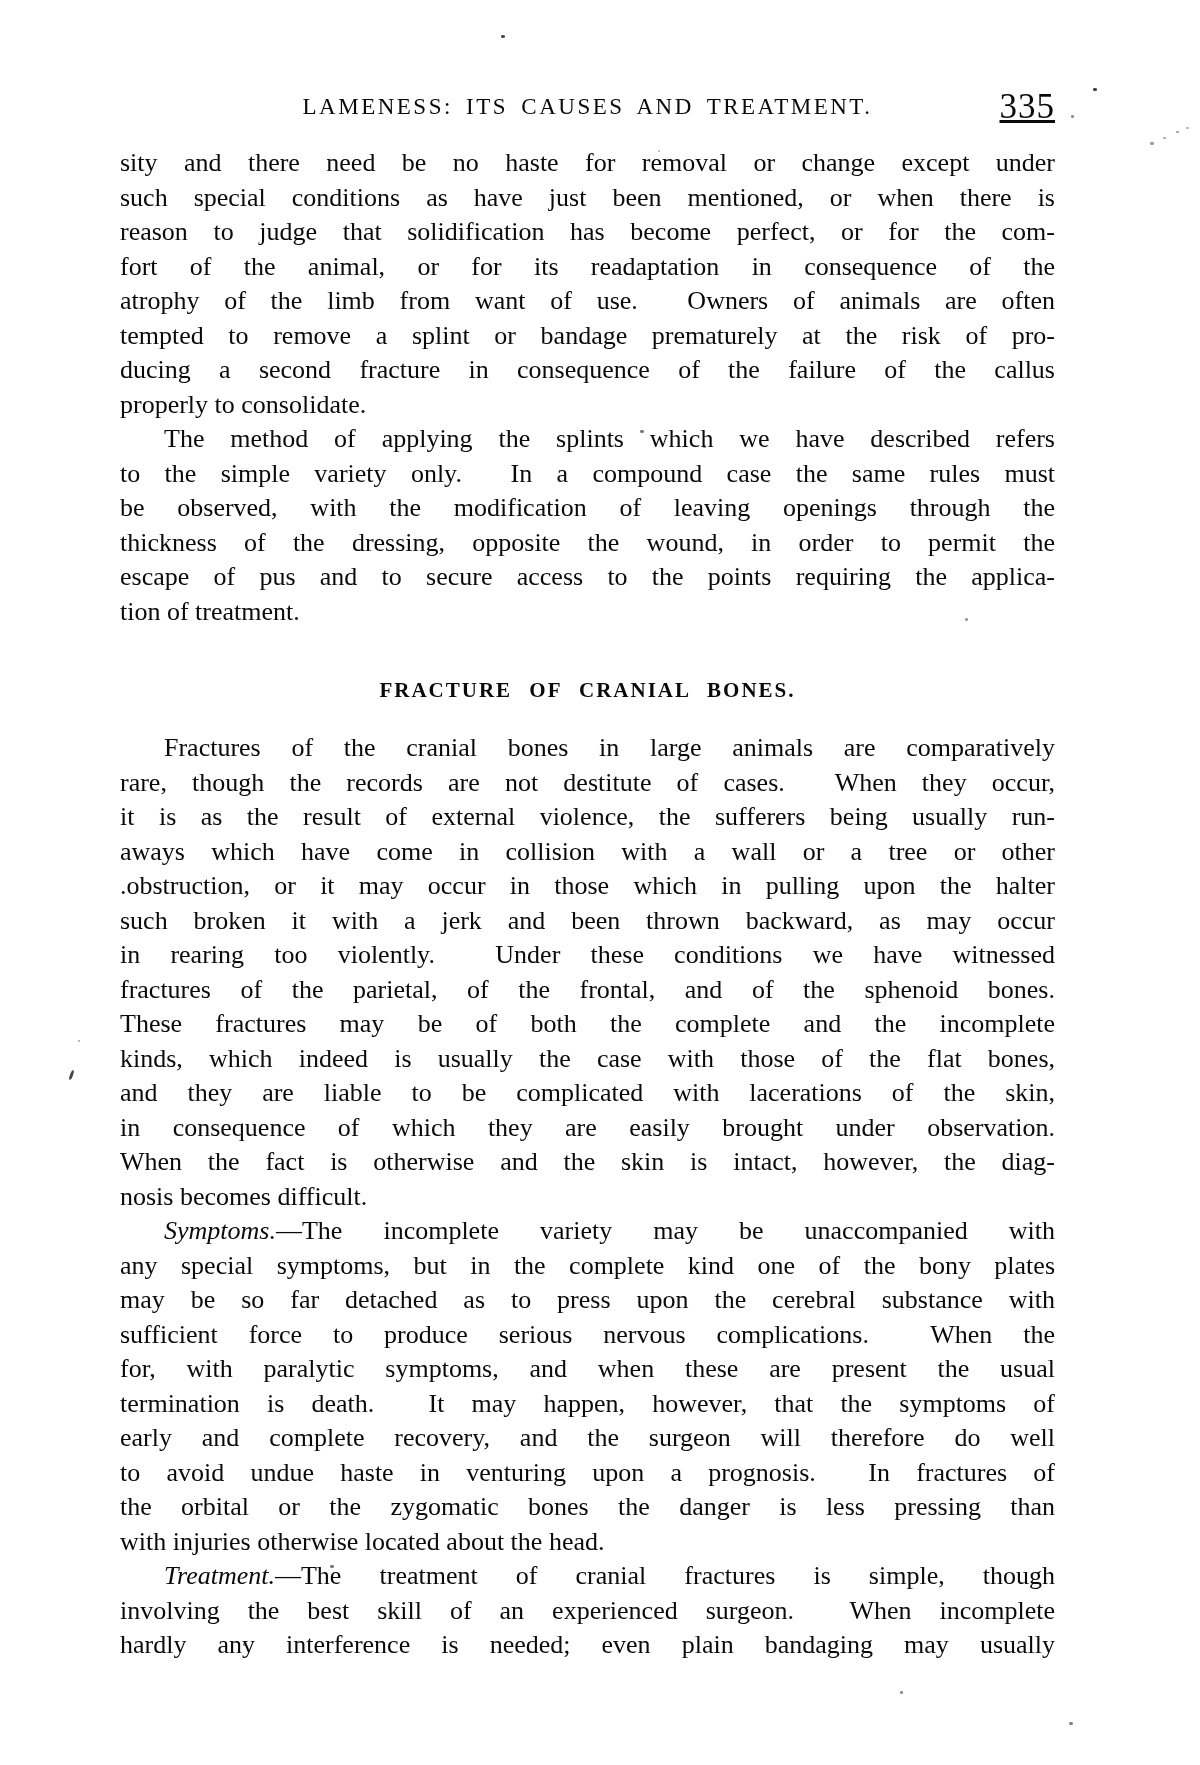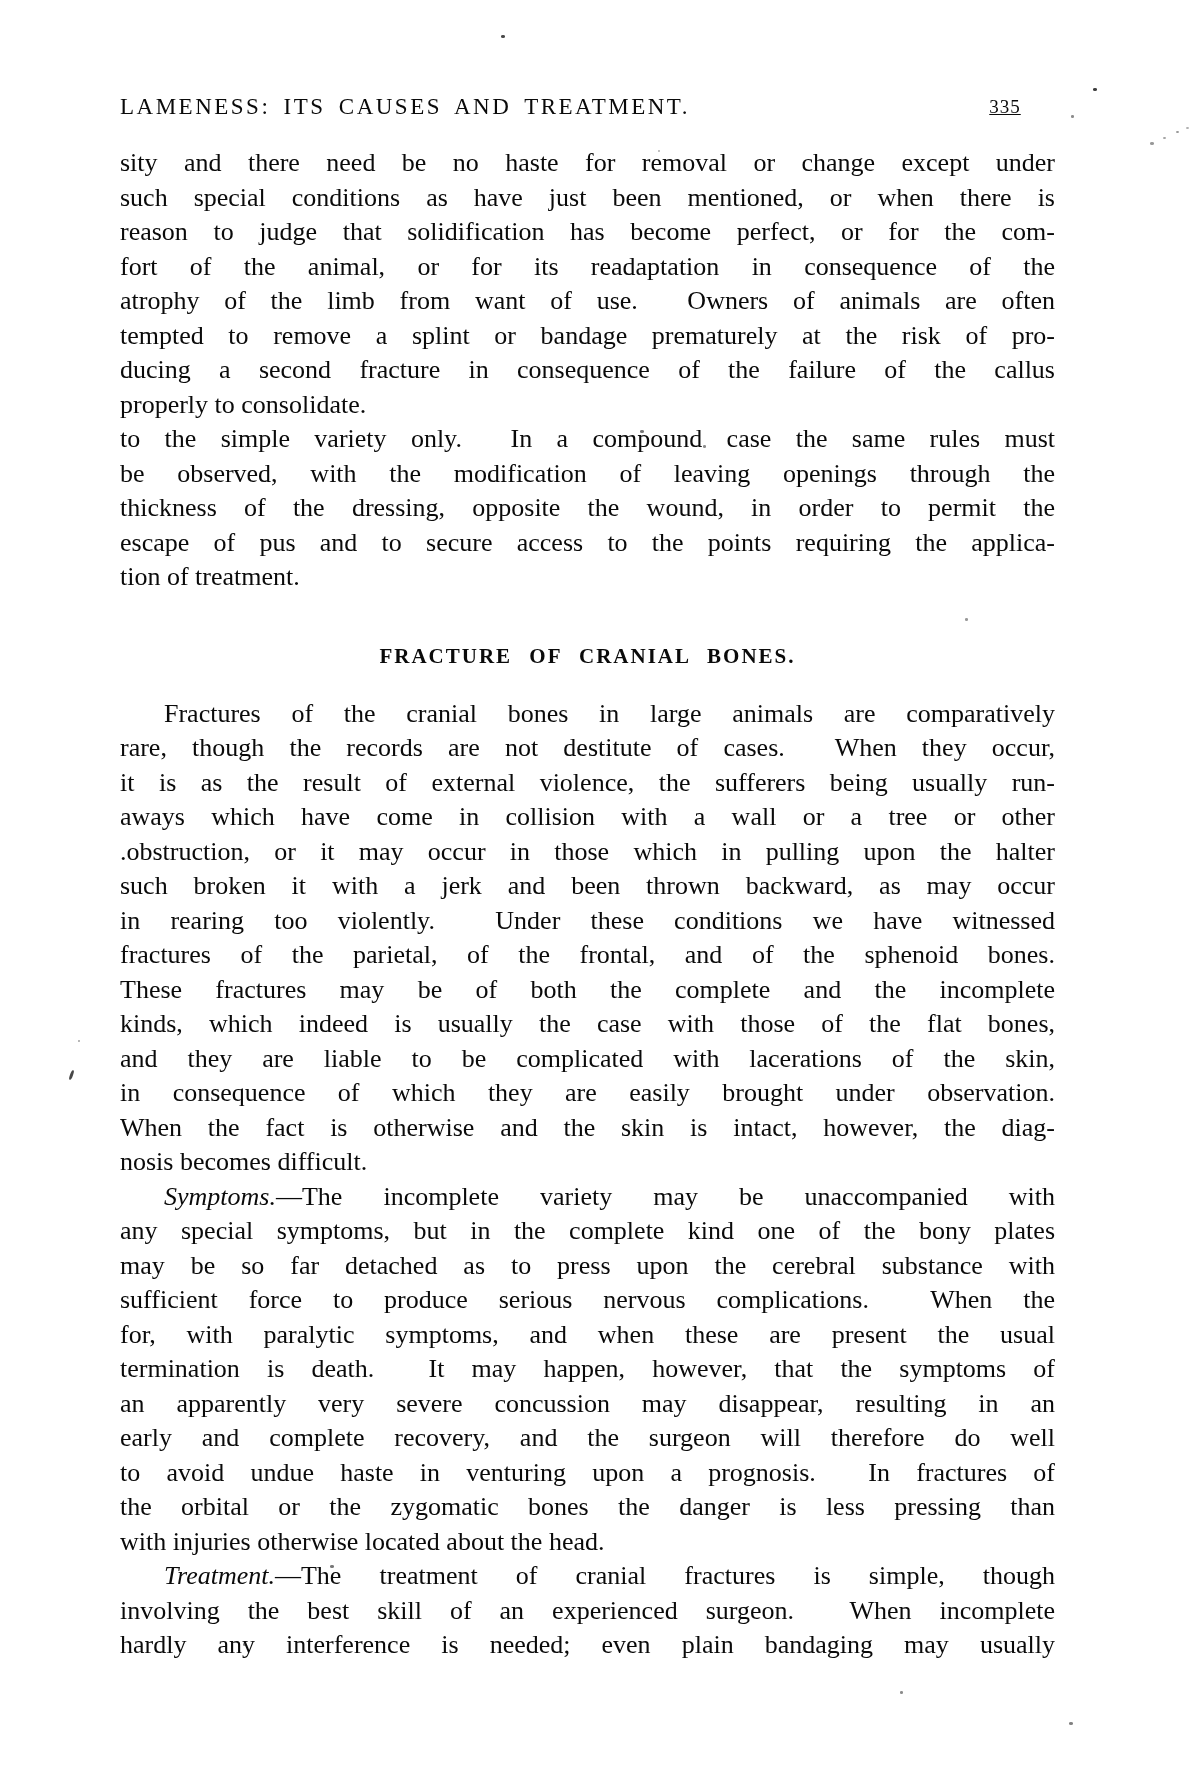--- a/index.html
+++ b/index.html
@@ -12,34 +12,35 @@
     overflow: hidden;
     color: #0a0a0a;
     font-family: "Liberation Serif", serif;
   }
   .running-header {
     position: absolute;
     top: 92px;
     left: 120px;
     width: 935px;
     height: 30px;
+    text-align: center;
     font-size: 23px;
     letter-spacing: 2.5px;
     word-spacing: 5px;
     line-height: 30px;
     white-space: nowrap;
   }
   .page-number {
     position: absolute;
     top: 90px;
     left: 955px;
     width: 100px;
     height: 34px;
-    text-align: center;
-    font-size: 19px;
+    text-align: right;
+    font-size: 35px;
     line-height: 34px;
     letter-spacing: 1px;
     text-decoration: underline;
   }
   .text-column {
     position: absolute;
     top: 146px;
     left: 120px;
     width: 935px;
   }
@@ -84,20 +85,21 @@
         <div class="line">sity and there need be no haste for removal or change except under</div>
         <div class="line">such special conditions as have just been mentioned, or when there is</div>
         <div class="line">reason to judge that solidification has become perfect, or for the com-</div>
         <div class="line">fort of the animal, or for its readaptation in consequence of the</div>
         <div class="line">atrophy of the limb from want of use.&nbsp; Owners of animals are often</div>
         <div class="line">tempted to remove a splint or bandage prematurely at the risk of pro-</div>
         <div class="line">ducing a second fracture in consequence of the failure of the callus</div>
         <div class="line flush">properly to consolidate.</div>
       </div>
       <div class="para">
+        <div class="line indent">The method of applying the splints which we have described refers</div>
         <div class="line">to the simple variety only.&nbsp; In a compound case the same rules must</div>
         <div class="line">be observed, with the modification of leaving openings through the</div>
         <div class="line">thickness of the dressing, opposite the wound, in order to permit the</div>
         <div class="line">escape of pus and to secure access to the points requiring the applica-</div>
         <div class="line flush">tion of treatment.</div>
       </div>
       <div class="section-heading">FRACTURE OF CRANIAL BONES.</div>
       <div class="para">
         <div class="line indent">Fractures of the cranial bones in large animals are comparatively</div>
         <div class="line">rare, though the records are not destitute of cases.&nbsp; When they occur,</div>
@@ -114,21 +116,20 @@
         <div class="line">When the fact is otherwise and the skin is intact, however, the diag-</div>
         <div class="line flush">nosis becomes difficult.</div>
       </div>
       <div class="para">
         <div class="line indent"><i>Symptoms.</i>—The incomplete variety may be unaccompanied with</div>
         <div class="line">any special symptoms, but in the complete kind one of the bony plates</div>
         <div class="line">may be so far detached as to press upon the cerebral substance with</div>
         <div class="line">sufficient force to produce serious nervous complications.&nbsp; When the</div>
         <div class="line">for, with paralytic symptoms, and when these are present the usual</div>
         <div class="line">termination is death.&nbsp; It may happen, however, that the symptoms of</div>
-        <div class="line">an apparently very severe concussion may disappear, resulting in an</div>
         <div class="line">early and complete recovery, and the surgeon will therefore do well</div>
         <div class="line">to avoid undue haste in venturing upon a prognosis.&nbsp; In fractures of</div>
         <div class="line">the orbital or the zygomatic bones the danger is less pressing than</div>
         <div class="line flush">with injuries otherwise located about the head.</div>
       </div>
       <div class="para">
         <div class="line indent"><i>Treatment.</i>—The treatment of cranial fractures is simple, though</div>
         <div class="line">involving the best skill of an experienced surgeon.&nbsp; When incomplete</div>
         <div class="line">hardly any interference is needed; even plain bandaging may usually</div>
       </div>

